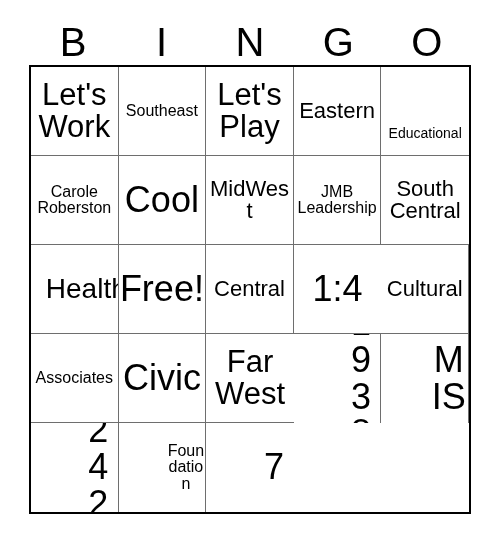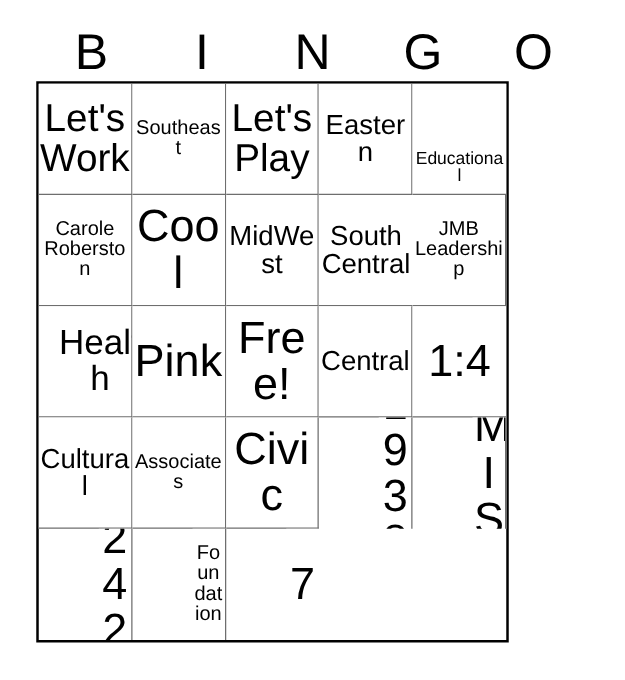--- a/index.html
+++ b/index.html
@@ -40,21 +40,21 @@
     color: #000000;
     font-weight: 400;
     letter-spacing: 0;
   }
 
   
   #grid {
     position: absolute;
     left: 29px;
     top: 65px;
-    width: 378px;
+    width: 442px;
     height: 449px;
     box-sizing: border-box;
     border: 2px solid #000000;
     display: grid;
     grid-template-columns: repeat(5, 1fr);
     grid-template-rows: repeat(5, 1fr);
     background: #ffffff;
   }
   .cell {
     box-sizing: border-box;
@@ -120,51 +120,51 @@
 
     <div class="cell sz-sm">
         <span class="cell-text">Carole Roberston</span>
       </div>
     <div class="cell sz-xxl">
         <span class="cell-text">Cool</span>
       </div>
     <div class="cell sz-md">
         <span class="cell-text">MidWest</span>
       </div>
+    <div class="cell sz-sm">
+        <span class="cell-text">JMB Leadership</span>
+      </div>
     <div class="cell sz-md col-last">
         <span class="cell-text">South Central</span>
-      </div>
-    <div class="cell sz-sm">
-        <span class="cell-text">JMB Leadership</span>
       </div>
 
     <div class="cell sz-lg">
         <span class="cell-text">Health</span>
-      </div>
-    <div class="cell sz-xxl">
-        <span class="cell-text">Pink</span>
       </div>
     <div class="cell sz-xxl">
         <span class="cell-text">Free!</span>
       </div>
     <div class="cell sz-md">
         <span class="cell-text">Central</span>
       </div>
     <div class="cell sz-xxl col-last">
         <span class="cell-text">1:4</span>
       </div>
 
     <div class="cell sz-md">
         <span class="cell-text">Cultural</span>
       </div>
     <div class="cell sz-sm">
         <span class="cell-text">Associates</span>
       </div>
     <div class="cell sz-xxl">
         <span class="cell-text">Civic</span>
+      </div>
+    <div class="cell sz-xl col-last">
+        <span class="cell-text">Far West</span>
       </div>
 
     <div class="cell sz-xxl row-last">
         <span class="cell-text">1938</span>
       </div>
     <div class="cell sz-xxl row-last">
         <span class="cell-text">MIS</span>
       </div>
     <div class="cell sz-xxl row-last">
         <span class="cell-text">242</span>

